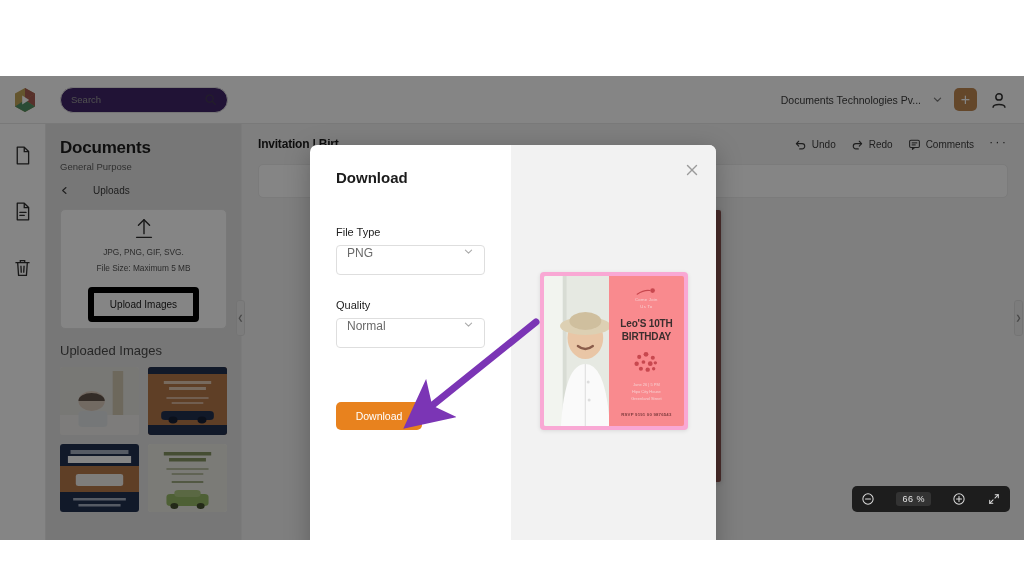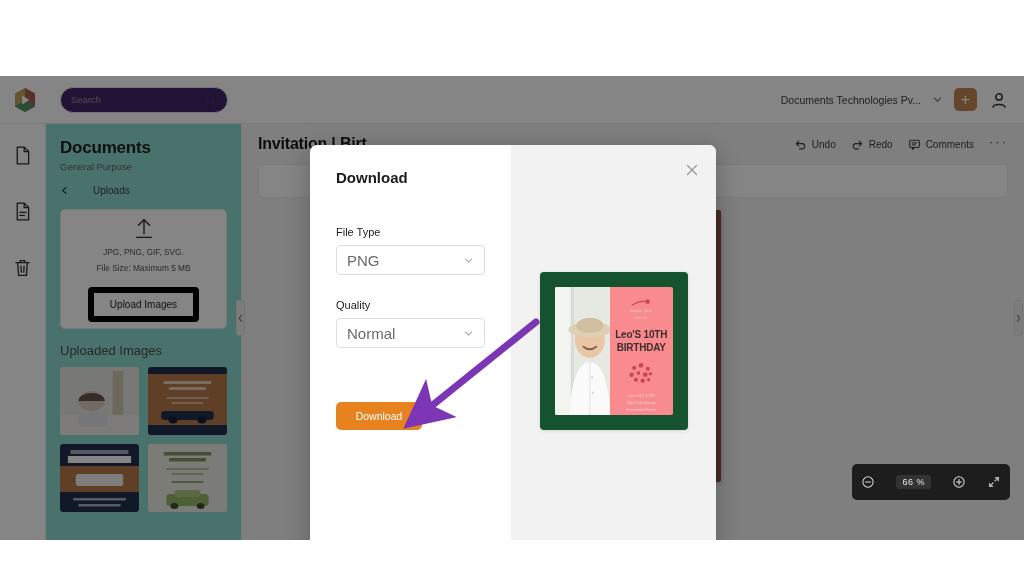--- a/index.html
+++ b/index.html
@@ -83,21 +83,21 @@
   }
   .rail-item.active::before {
     content: ''; position: absolute; left: -16px; top: 2px;
     width: 3px; height: 26px; background: #e8821e; border-radius: 0 2px 2px 0;
   }
 
   
   .panel {
     position: absolute; left: 46px; top: 48px;
     width: 196px; height: 416px;
-    background: #5eead4; border-right: 1px solid #ececec;
+    background: #e5e5e5; border-right: 1px solid #ececec;
     padding: 14px 14px 0 14px;
     overflow: hidden;
   }
   .panel h2 { font-size: 17px; color: #1c1c1c; font-weight: 700; letter-spacing:-.2px;}
   .panel .sub { font-size: 9.5px; color: #5d5d5d; margin-top: 3px; }
   .uploads-link {
     margin-top: 13px; display: flex; align-items: center; gap: 24px;
     font-size: 10px; color: #3a3a3a;
   }
   .dropzone {
@@ -127,21 +127,21 @@
   
   .canvas-wrap {
     position: absolute; left: 242px; top: 48px;
     width: 782px; height: 416px;
     background: #f4f4f4; overflow: hidden;
   }
   .doc-header {
     height: 40px; display: flex; align-items: center;
     padding: 0 16px;
   }
-  .doc-title { font-size: 16px; font-weight: 700; color: #1b1b1b; letter-spacing:-.2px;}
+  .doc-title { font-size: 12px; font-weight: 700; color: #1b1b1b; letter-spacing:-.2px;}
   .doc-actions { margin-left: auto; display: flex; align-items: flex-start; gap: 15px; }
   .doc-act { display: flex; align-items: center; gap: 5px; font-size: 10px; color: #3c3c3c; }
   .subbar {
     margin: 0 16px; height: 34px; background: #fff; border-radius: 5px;
     border: 1px solid #ececec;
   }
   .artboard-area {
     position: relative; height: 300px; display:flex;
     align-items: flex-start; justify-content: center; padding-top: 12px;
   }
@@ -158,22 +158,22 @@
     position: absolute; width: 9px; height: 36px;
     background: #efefef; border: 1px solid #e0e0e0; border-radius: 3px;
     display: flex; align-items: center; justify-content: center;
     font-size: 7px; color: #8a8a8a;
   }
   .handle.left { left: 236px; top: 224px; }
   .handle.right { left: 1014px; top: 224px; }
 
   
   .zoombar {
-    position: absolute; right: 14px; bottom: 40px;
-    height: 36px; background: #1d1d1d; border-radius: 5px;
+    position: absolute; right: 14px; bottom: 28px;
+    height: 26px; background: #1d1d1d; border-radius: 5px;
     display: flex; align-items: center; gap: 21px; padding: 0 9px;
     color: #e4e4e4; z-index: 60;
   }
   .zoombar .zv {
     background: #333; border-radius: 3px; padding: 2px 6px;
     font-size: 9px; letter-spacing: .5px; white-space: nowrap;
   }
   .zicon { width: 14px; height: 14px; }
 
   
@@ -193,41 +193,41 @@
     display: flex; flex-direction: column;
   }
   .modal-title { font-size: 15px; font-weight: 700; color: #1b1b1b; }
   .field-label {
     font-size: 11px; font-weight: 400; color: #222; margin-bottom: 7px;
   }
   .field { margin-top: 40px; }
   .field.second { margin-top: 24px; }
   .select-box {
     height: 30px; border: 1px solid #dedede; border-radius: 4px;
-    display: flex; align-items: center; padding: 0 10px;
-    font-size: 15px; color: #6a6a6a; background: #fff;
+    display: flex; padding: 0 10px;
+    font-size: 12px; color: #6a6a6a; background: #fff;
   }
   .select-box .chev { margin-left: auto; width: 11px; height: 11px; opacity:.55;}
   .dl-btn {
     margin-top: 54px; width: 86px; height: 28px;
     background: #e8821e; color: #fff; border: none; border-radius: 5px;
     font-size: 10.5px; font-family: "Liberation Sans", sans-serif;
     display: flex; align-items: center; justify-content: center;
   }
   .modal-right {
     flex: 1; background: #f2f2f2; position: relative;
     display: flex; align-items: center; justify-content: center;
   }
   .close-x {
     position: absolute; right: 16px; top: 17px;
     width: 16px; height: 16px; opacity: .55;
   }
   .preview {
-    width: 148px; height: 158px; background: #14532d;
-    border-radius: 4px; padding: 15px;
+    width: 148px; height: 158px; background: #f9a8d4;
+    border-radius: 4px; padding: 4px;
     box-shadow: 0 1px 4px rgba(0,0,0,.10);
   }
   .preview-inner { width: 100%; height: 100%; display: flex; overflow:hidden; border-radius:2px;}
   .pv-photo { width: 47%; position: relative; overflow: hidden; background:#dfe3dc; }
   .pv-pink { flex: 1; background: #f98a8e; position: relative; }
   .pv-line { position:absolute; left:0; width:100%; text-align:center; }
 
   
   .annot { position: absolute; left: 0; top: 0; width: 1024px; height: 464px;
            pointer-events: none; z-index: 70; }

